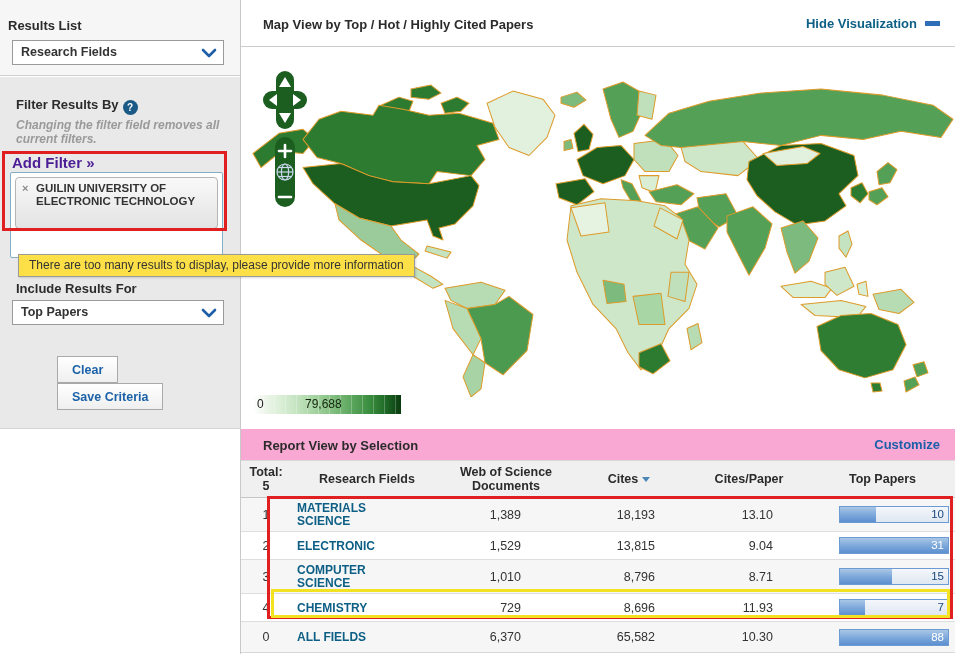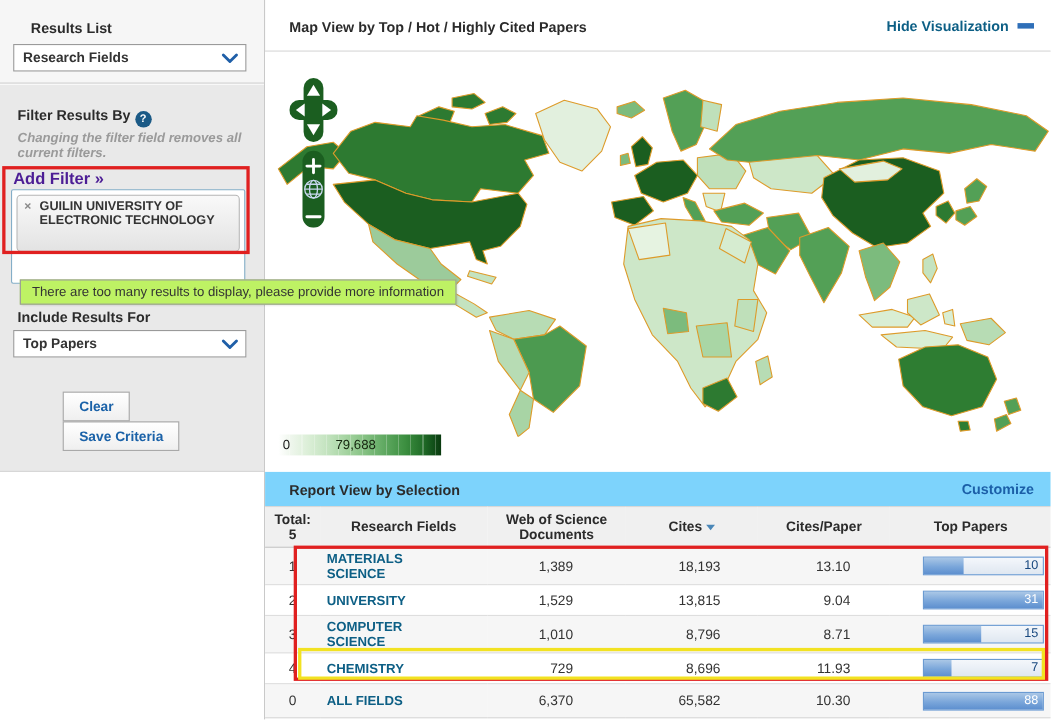--- a/index.html
+++ b/index.html
@@ -7,21 +7,21 @@
   body { font-family:"Liberation Sans", sans-serif; background:#fff; position:relative; overflow:hidden; }
 
   .screen { position:absolute; inset:0; width:955px; height:662px; }
 
   
   .sidebar { position:absolute; left:0; top:0; width:240px; height:662px; background:#fff; }
   .results-section { position:absolute; left:0; top:0; width:240px; height:76px; background:#f6f6f6; border-bottom:1px solid #cfcfcf; }
   .filter-section { position:absolute; left:0; top:77px; width:240px; height:352px; background:#e9e9e9; border-bottom:1px solid #d5d5d5; }
 
   .side-title { position:absolute; font-size:13px; font-weight:bold; color:#2b2b2b; }
-  .t-results { left:28px; top:18px; }
+  .t-results { left:8px; top:18px; }
   .t-filter  { left:16px; top:20px; }
   .t-include { left:16px; top:204px; }
 
   .help-badge { display:inline-block; width:15px; height:15px; border-radius:50%; background:#1b5a86; color:#fff;
     font-size:10px; font-weight:bold; text-align:center; line-height:15px; vertical-align:-2px; margin-left:4px; }
 
   .dropdown { position:absolute; width:212px; height:25px; background:#fff; border:1px solid #9a9a9a;
     font-size:12.5px; font-weight:bold; color:#333; line-height:23px; padding-left:8px; cursor:pointer; }
   .dd-results { left:12px; top:40px; }
   .dd-include { left:12px; top:223px; }
@@ -35,42 +35,42 @@
   .filter-box { position:absolute; left:10px; top:95px; width:213px; height:86px; background:#fff; border:1px solid #84aec8; border-radius:2px; }
   .chip { position:relative; margin:4px; background:linear-gradient(#f9f9f9,#e3e3e3); border:1px solid #b4b4b4; border-radius:4px;
     min-height:52px; padding:4px 4px 4px 20px; font-size:11.5px; font-weight:bold; color:#333; line-height:13px; }
   .chip .x { position:absolute; left:6px; top:4px; color:#8a8a8a; font-weight:bold; font-size:11px; cursor:pointer; }
 
   .btn-row { position:absolute; left:16px; top:279px;margin-left:41px; }
   .btn { display:inline-block; height:27px; background:linear-gradient(#ffffff,#efefef); border:1px solid #a9a9a9;
     font-family:"Liberation Sans", sans-serif; font-size:12.5px; font-weight:bold; color:#1b62a8; padding:0 14px;
     margin-right:8px; cursor:pointer; }
 
-  .tooltip { position:absolute; left:18px; top:254px; width:397px; height:23px; background:#bef264; border:1px solid #9a9a9a;
+  .tooltip { position:absolute; left:18px; top:254px; width:397px; height:23px; background:#fde047; border:1px solid #9a9a9a;
     font-size:12px; color:#333; line-height:21px; padding-left:10px; z-index:60; box-shadow:1px 1px 2px rgba(0,0,0,.15); }
 
   
   .main { position:absolute; left:240px; top:0; width:715px; height:654px; background:#fff; border-left:1px solid #c9c9c9; }
   .map-header { position:absolute; left:0; top:0; width:715px; height:47px; border-bottom:1px solid #ccc; }
   .map-title { position:absolute; left:22px; top:17px; font-size:13px; font-weight:bold; color:#2b2b2b; }
   .hide-link { position:absolute; right:16px; top:16px; font-size:13px; font-weight:bold; color:#0d5f85; text-decoration:none; cursor:pointer;padding-left:48px; }
   .hide-dash { display:inline-block; width:15px; height:5px; background:#2f6fb8; margin-left:8px; vertical-align:2px; }
 
   .map-area { position:absolute; left:0; top:47px; width:715px; height:382px; background:#fff; }
   .world-svg { position:absolute; left:0; top:28px; width:715px; height:322px; }
   .nav-svg { position:absolute; left:22px; top:24px; width:44px; height:136px; z-index:5; cursor:pointer; }
 
   .legend { position:absolute; left:12px; top:348px; width:148px; height:19px;
     background:linear-gradient(90deg,#ffffff 0%,#eef6ec 8%,#dcefd8 18%,#c3e3bf 30%,#a4d3a0 42%,#82bf80 54%,#5da75f 66%,#3c8f40 78%,#23702a 88%,#12511a 95%,#0a3a0f 100%); }
   .legend:after { content:""; position:absolute; inset:0;
     background:repeating-linear-gradient(90deg, transparent 0 10px, rgba(255,255,255,.25) 10px 11px); }
   .lg-min { position:absolute; left:4px; top:2px; font-size:12px; color:#1a1a1a; z-index:2; }
   .lg-max { position:absolute; left:52px; top:2px; font-size:12px; color:#15260f; z-index:2; }
 
-  .report-header { position:absolute; left:0; top:429px; width:715px; height:31px; background:#7dd3fc; }
+  .report-header { position:absolute; left:0; top:429px; width:715px; height:31px; background:#f9a8d4; }
   .report-title { position:absolute; left:22px; top:9px; font-size:13px; font-weight:bold; color:#2b2b2b; }
   .customize-link { position:absolute; right:16px; top:8px; font-size:13px; font-weight:bold; color:#1b5fa8; text-decoration:none; cursor:pointer;text-align:center; }
 
   table.report { position:absolute; left:0; top:460px; width:715px; border-collapse:collapse; table-layout:fixed; }
   table.report th { background:#f0f0f0; border-top:1px solid #d8d8d8; border-bottom:1px solid #c6c6c6; height:37px;
     font-size:12.5px; font-weight:bold; color:#2b2b2b; text-align:center; line-height:14px; vertical-align:middle; }
   th.th-cites { color:#4a87b8; }
   .sort-caret { display:inline-block; width:0; height:0; border-left:4px solid transparent; border-right:4px solid transparent;
     border-top:5px solid #4a87b8; margin-left:4px; vertical-align:1px; }
   col.c-rank { width:50px; } col.c-field { width:152px; } col.c-docs { width:126px; }
@@ -308,21 +308,21 @@
           <td class="num d-cpp">13.10</td>
           <td class="bar-cell">
               <div class="bar">
                 <div class="bar-fill" style="width: 33%;"></div>
                 <span class="bar-val">10</span>
               </div>
             </td>
         </tr>
         <tr class="r2">
           <td class="rank">2</td>
-          <td class="field"><a>UNIVERSITY</a></td>
+          <td class="field"><a>ELECTRONIC</a></td>
           <td class="num d-docs">1,529</td>
           <td class="num d-cites">13,815</td>
           <td class="num d-cpp">9.04</td>
           <td class="bar-cell">
               <div class="bar">
                 <div class="bar-fill" style="width: 100%;"></div>
                 <span class="bar-val on-fill">31</span>
               </div>
             </td>
         </tr>

